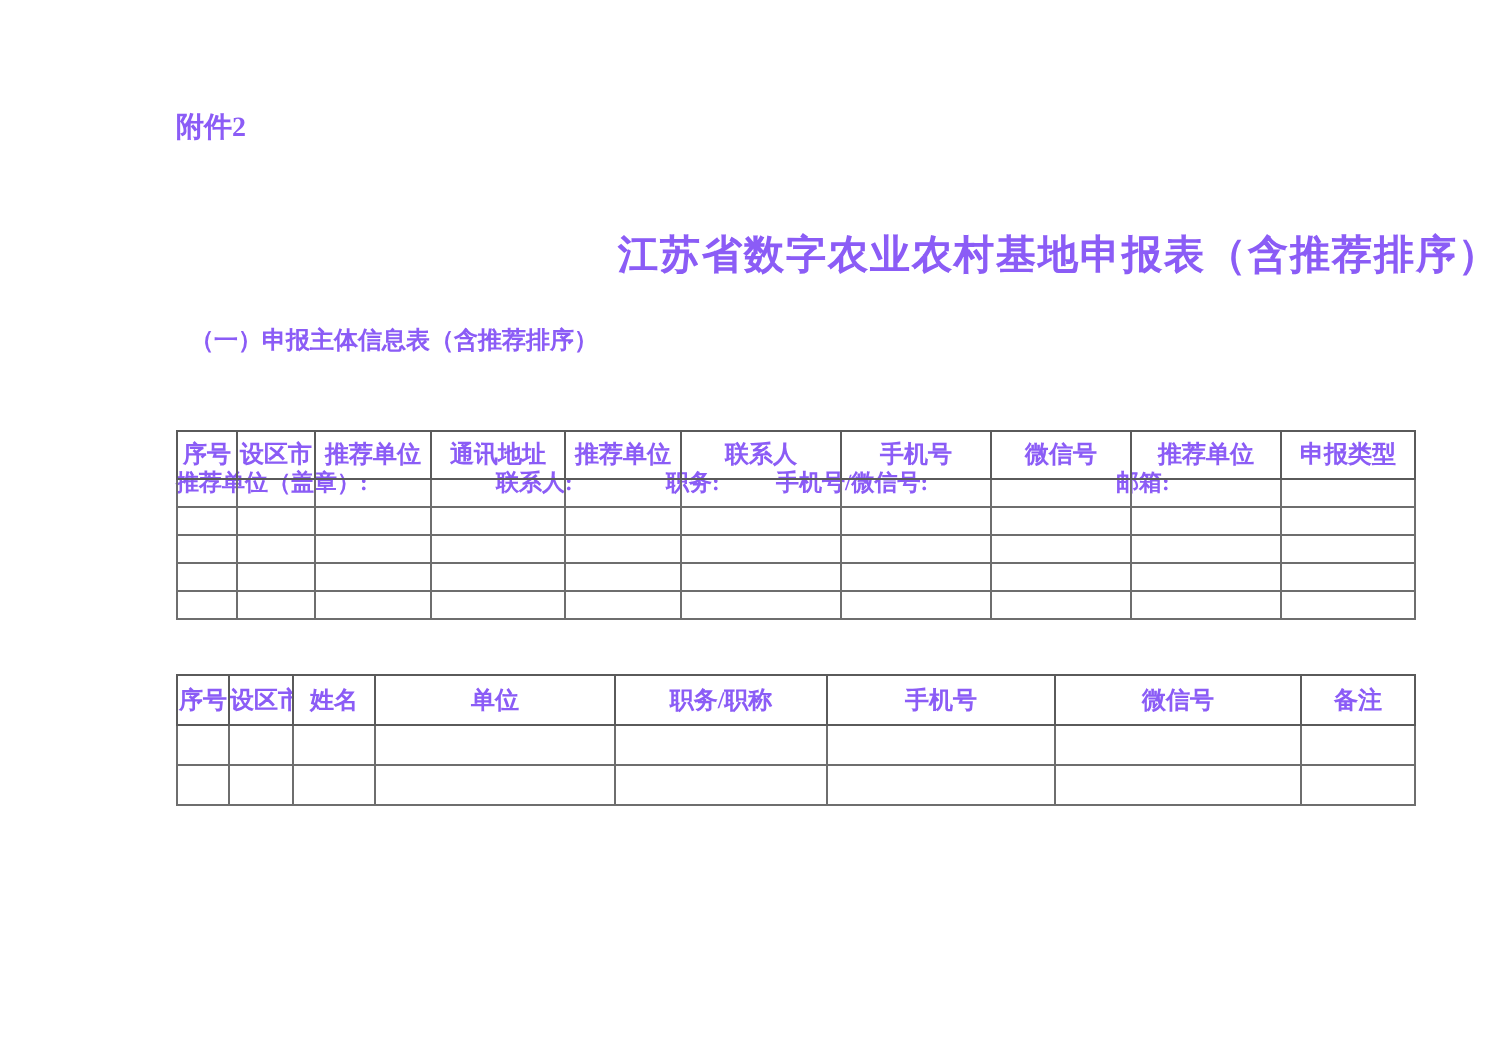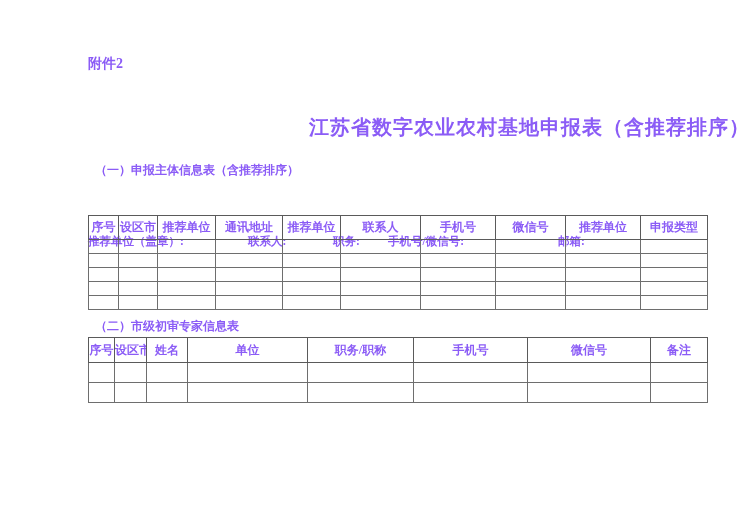--- a/index.html
+++ b/index.html
@@ -191,21 +191,20 @@
           <td></td>
           <td></td>
           <td></td>
           <td></td>
           <td></td>
           <td></td>
         </tr>
   </tbody>
     </table>
 
-  <div class="section-heading s2">（二）市级初审专家信息表</div>
 
   <table class="form t2">
     <colgroup>
       <col style="width:26px">
         <col style="width:32px">
         <col style="width:41px">
         <col style="width:120px">
       <col style="width:106px">
         <col style="width:114px">
         <col style="width:123px">

